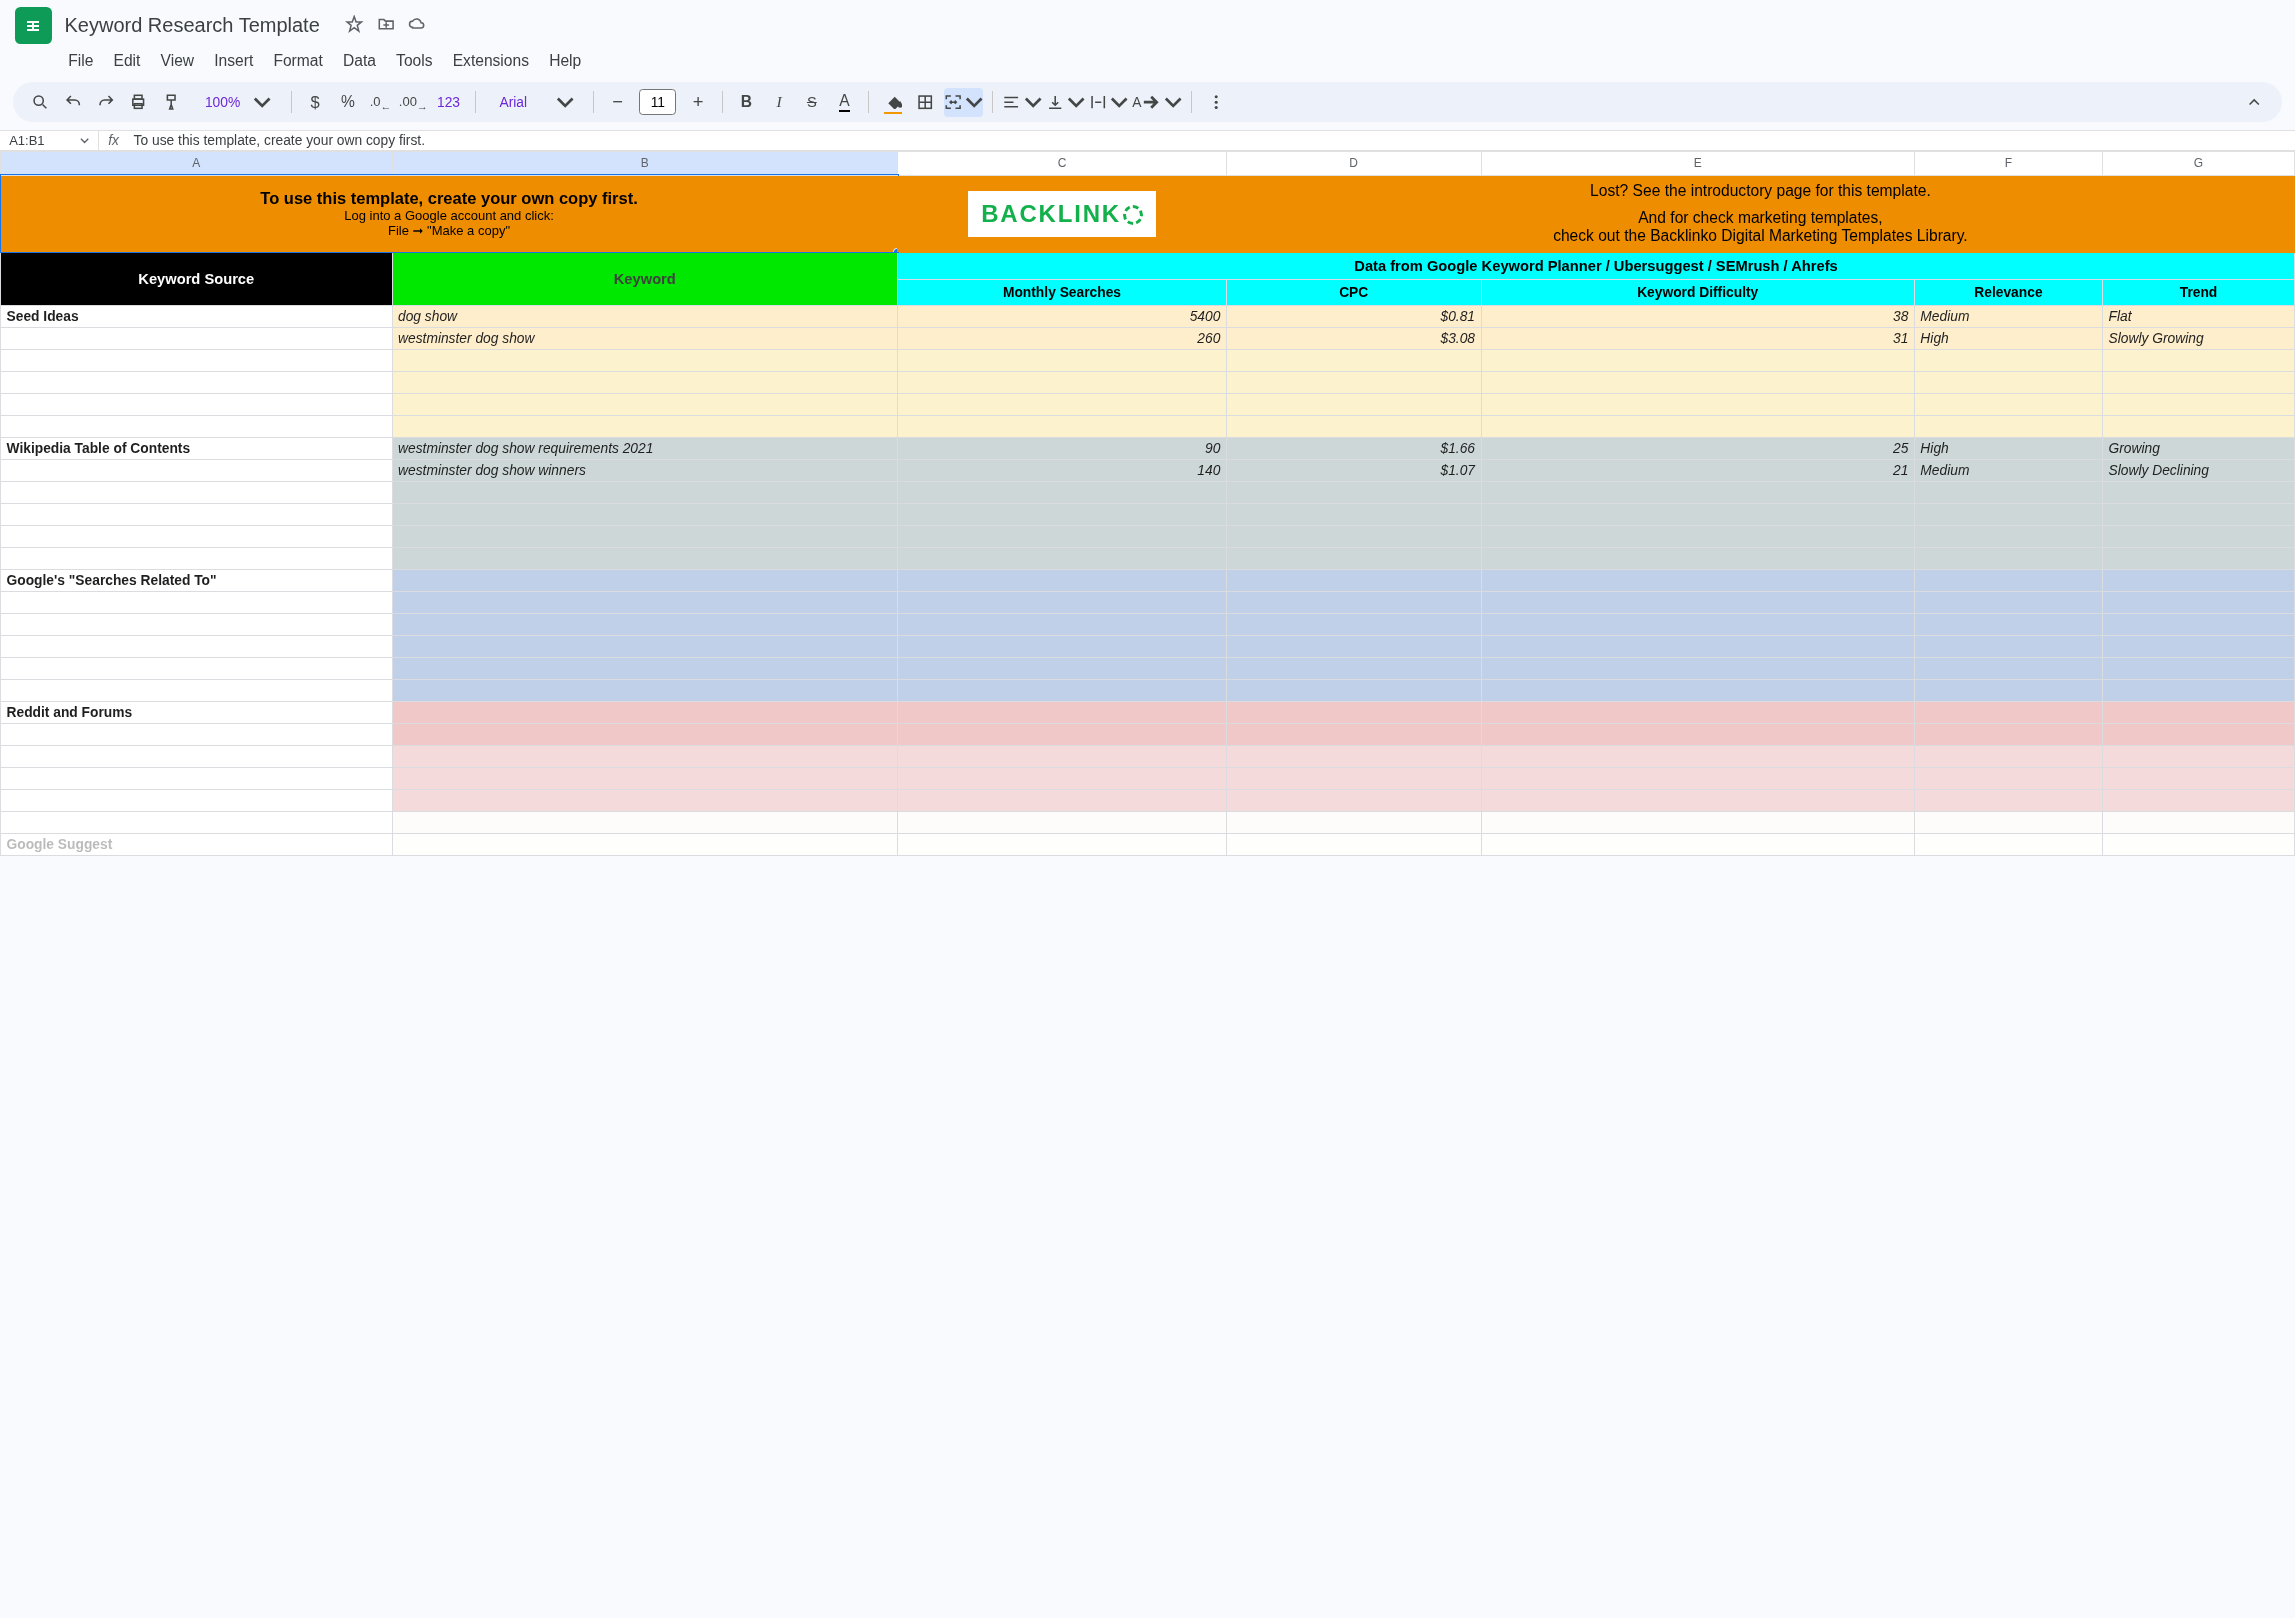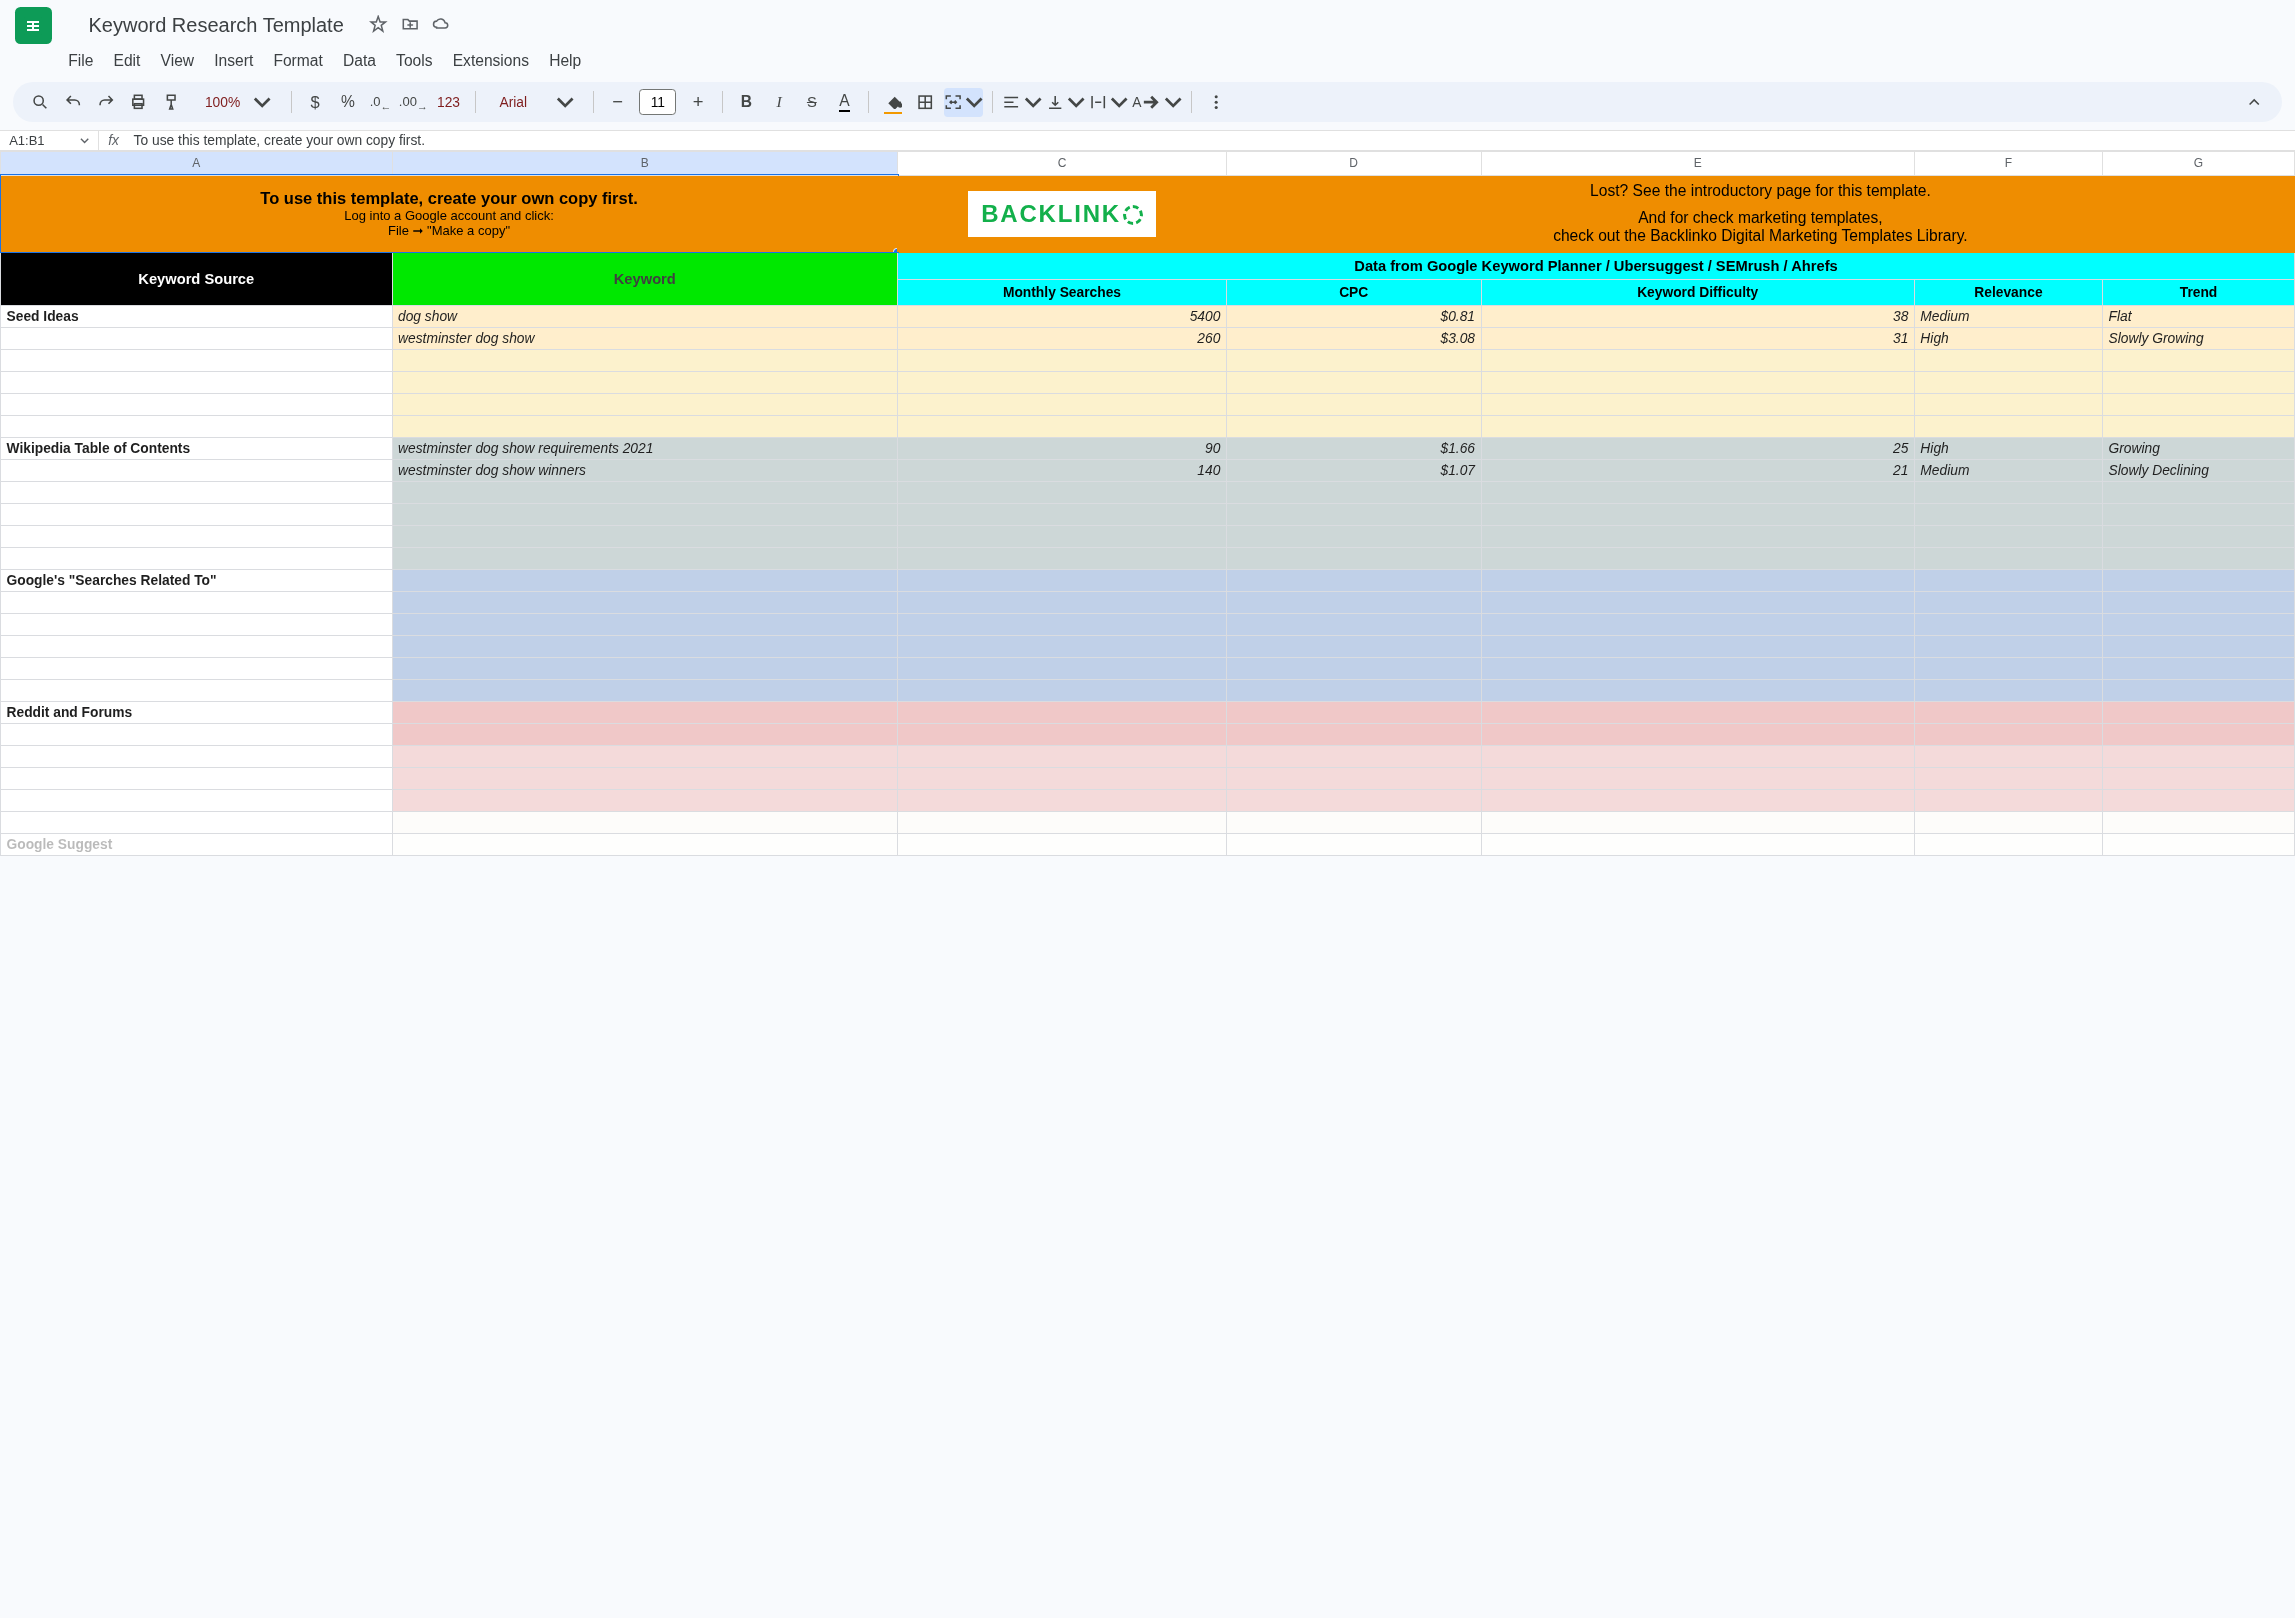--- a/index.html
+++ b/index.html
@@ -3,36 +3,36 @@
 <meta charset="utf-8">
 <style>
 * { box-sizing: border-box; margin: 0; padding: 0; }
 body { font-family: Arial, sans-serif; background: #f8fafd; font-size: 13px; color: #1f1f1f; overflow: hidden; }
 
 
 .titlebar { display: flex; align-items: center; padding: 7.3px 14.7px 1.8px 14.7px; gap: 7.3px; }
 .app-icon { width: 37px; height: 37px; background: #0d9b57; border-radius: 5.5px; display: flex; align-items: center; justify-content: center; }
 .app-icon svg { width: 24px; height: 24px; }
 .title-area { display: flex; flex-direction: column; }
-.title-row { display: flex; align-items: center; gap: 20px; margin-left: 24px; }
+.title-row { display: flex; align-items: center; gap: 20px; }
 .doc-title { font-size: 20px; color: #3c4043; padding: 1.8px 5.5px; }
 .title-icons { display: flex; gap: 13px; color: #5f6368; }
 .title-icons svg { width: 18.4px; height: 18.4px; cursor: pointer; }
 
 
 .menubar { display: flex; gap: 1.8px; padding: 1.8px 0 5.5px 59px; }
 .menu-item { padding: 3.7px 9.2px; font-size: 15.6px; color: #3c4043; cursor: pointer; border-radius: 3.7px; }
 
 
 .toolbar { display: flex; align-items: center; background: #edf2fa; border-radius: 26px; margin: 3.7px 13px 7.3px 13px; padding: 5.5px 13px; gap: 3.7px; position: relative; }
 .tb-btn { display: flex; align-items: center; justify-content: center; min-width: 29px; height: 29px; border-radius: 3.7px; cursor: pointer; color: #444746; }
 .tb-btn svg { width: 18.4px; height: 18.4px; }
 .tb-btn.active { background: #d3e3fd; }
 .tb-sep { width: 0.9px; height: 22px; background: #c7c7c7; margin: 0 5.5px; }
-.tb-text { font-size: 13.8px; color: #7f1d1d; padding: 0 5.5px; }
+.tb-text { font-size: 13.8px; color: #6d28d9; padding: 0 5.5px; }
 .font-select { display: flex; align-items: center; gap: 7.3px; padding: 0 9.2px; min-width: 92px; }
 .font-size-box { display: flex; align-items: center; gap: 7.3px; }
 .font-size-input { width: 37px; height: 26px; border: 0.9px solid #747775; border-radius: 3.7px; text-align: center; font-size: 13.8px; background: #fff; }
 .dropdown-arrow { width: 9.2px; height: 9.2px; }
 .tb-right { margin-left: auto; }
 .underline-red { border-bottom: 2.8px solid #000; }
 .underline-orange { border-bottom: 2.8px solid #f29900; }
 
 
 .formula-bar { display: flex; align-items: center; border-top: 0.9px solid #e0e0e0; border-bottom: 0.9px solid #e0e0e0; background: #fff; padding: 0; height: 21px; }

